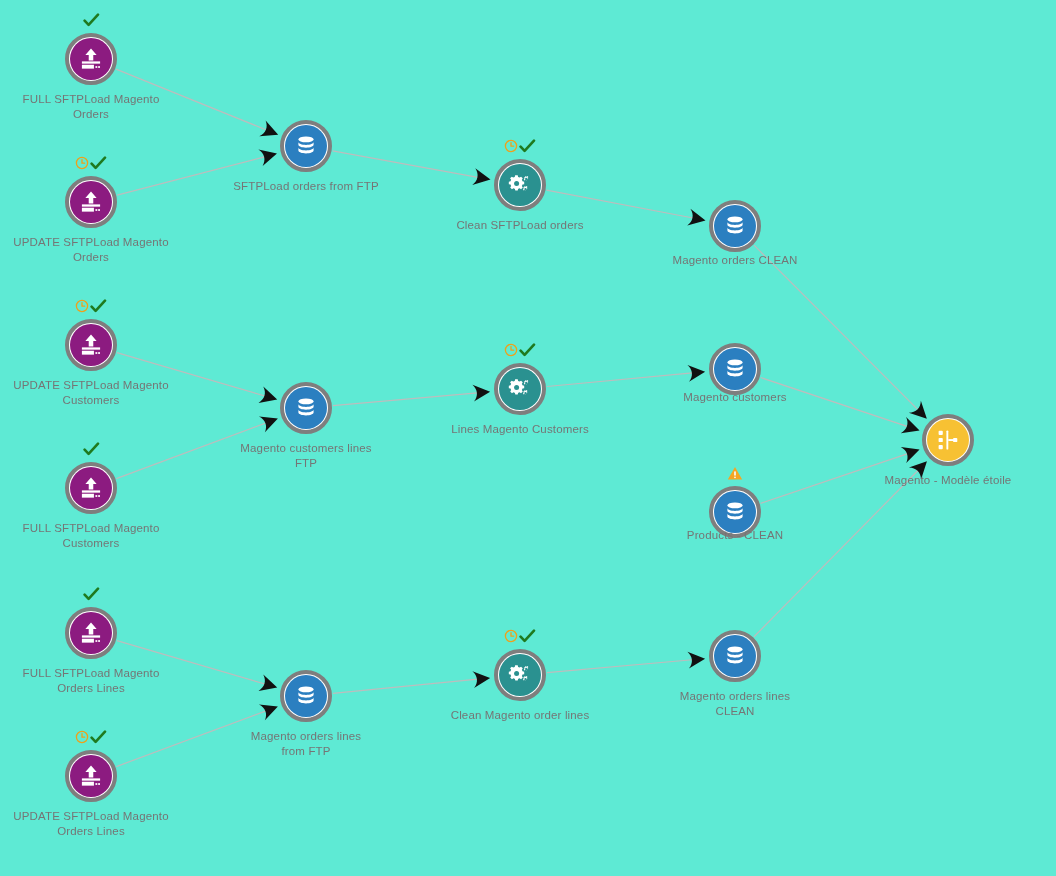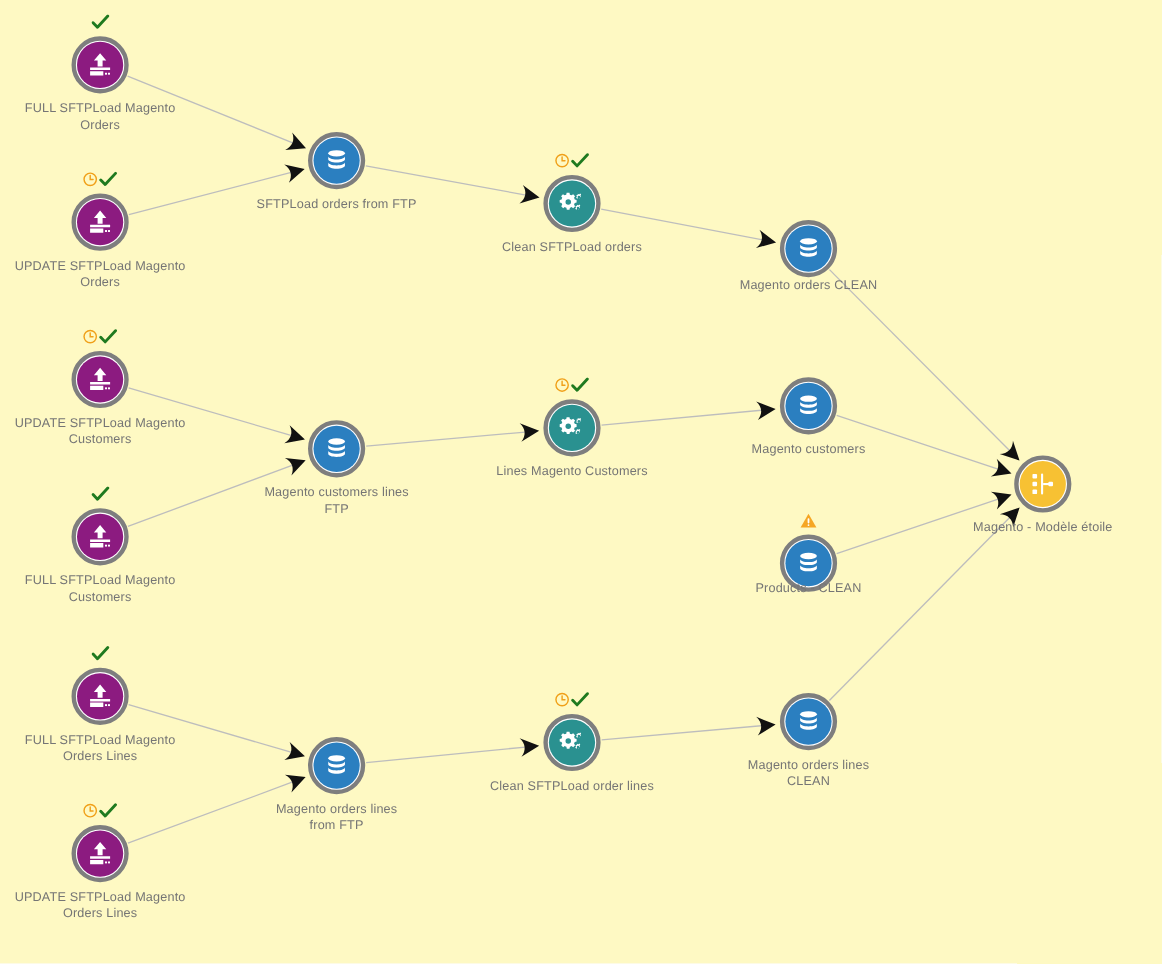--- a/index.html
+++ b/index.html
@@ -8,21 +8,21 @@
     padding: 0;
     background: #fcfcfd;
   }
   body {
     font-family: "Liberation Sans", sans-serif;
   }
   #canvas {
     position: relative;
     width: 1056px;
     height: 876px;
-    background: #fef9c3;
+    background: #5eead4;
     overflow: hidden;
     text-decoration: underline;
   }
   #edge-layer {
     position: absolute;
     left: 0; top: 0;
     width: 1056px;
     height: 876px;
   }
   .node {
@@ -306,21 +306,21 @@
       <div class="node" style="left: 735px; top: 369px;">
         <div class="node-circle" style="width: 52px; height: 52px; left: -26px; top: -26px; border-color: rgb(126, 126, 126);">
           <div class="node-inner" style="width: 42px; height: 42px; background: rgb(43, 127, 192);">
             <svg class="glyph" width="24" height="24" viewBox="0 0 24 24" aria-hidden="true">
               <ellipse cx="12" cy="5.4" rx="7.6" ry="2.9" fill="#ffffff"></ellipse>
               <path fill="#ffffff" d="M4.4 8.1c0 1.6 3.4 2.9 7.6 2.9s7.6-1.3 7.6-2.9v2.7c0 1.6-3.4 2.9-7.6 2.9s-7.6-1.3-7.6-2.9z"></path>
               <path fill="#ffffff" d="M4.4 13.6c0 1.6 3.4 2.9 7.6 2.9s7.6-1.3 7.6-2.9v2.9c0 1.6-3.4 2.9-7.6 2.9s-7.6-1.3-7.6-2.9z"></path>
             </svg>
           </div>
         </div>
-        <div class="node-label" style="left: -110px; width: 220px; top: 33px;">Magento customers</div>
+        <div class="node-label" style="left: -110px; width: 220px; top: 21px;">Magento customers</div>
       </div>
       <div class="node" style="left: 735px; top: 512px;">
         <div class="node-circle" style="width: 52px; height: 52px; left: -26px; top: -26px; border-color: rgb(126, 126, 126);">
           <div class="node-inner" style="width: 42px; height: 42px; background: rgb(43, 127, 192);">
             <svg class="glyph" width="24" height="24" viewBox="0 0 24 24" aria-hidden="true">
               <ellipse cx="12" cy="5.4" rx="7.6" ry="2.9" fill="#ffffff"></ellipse>
               <path fill="#ffffff" d="M4.4 8.1c0 1.6 3.4 2.9 7.6 2.9s7.6-1.3 7.6-2.9v2.7c0 1.6-3.4 2.9-7.6 2.9s-7.6-1.3-7.6-2.9z"></path>
               <path fill="#ffffff" d="M4.4 13.6c0 1.6 3.4 2.9 7.6 2.9s7.6-1.3 7.6-2.9v2.9c0 1.6-3.4 2.9-7.6 2.9s-7.6-1.3-7.6-2.9z"></path>
             </svg>
           </div>
@@ -418,21 +418,21 @@
               <circle cx="7" cy="7" r="5.6" fill="none" stroke="#f0a019" stroke-width="1.3"></circle>
               <path d="M7 3.6 V7.2 H9.6" stroke="#f0a019" stroke-width="1.3" fill="none" stroke-linecap="round"></path>
             </svg>
           </span>
           <span class="badge">
             <svg class="glyph" width="17" height="15" viewBox="0 0 17 15" aria-hidden="true">
               <path d="M1.6 7.6 L5.6 11.8 L15 1.6" stroke="#1f7a1f" stroke-width="2.6" fill="none" stroke-linecap="round" stroke-linejoin="round"></path>
             </svg>
           </span>
         </div>
-        <div class="node-label" style="left: -110px; width: 220px; top: 33px;">Clean SFTPLoad order lines</div>
+        <div class="node-label" style="left: -110px; width: 220px; top: 33px;">Clean Magento order lines</div>
       </div>
       <div class="node" style="left: 735px; top: 656px;">
         <div class="node-circle" style="width: 52px; height: 52px; left: -26px; top: -26px; border-color: rgb(126, 126, 126);">
           <div class="node-inner" style="width: 42px; height: 42px; background: rgb(43, 127, 192);">
             <svg class="glyph" width="24" height="24" viewBox="0 0 24 24" aria-hidden="true">
               <ellipse cx="12" cy="5.4" rx="7.6" ry="2.9" fill="#ffffff"></ellipse>
               <path fill="#ffffff" d="M4.4 8.1c0 1.6 3.4 2.9 7.6 2.9s7.6-1.3 7.6-2.9v2.7c0 1.6-3.4 2.9-7.6 2.9s-7.6-1.3-7.6-2.9z"></path>
               <path fill="#ffffff" d="M4.4 13.6c0 1.6 3.4 2.9 7.6 2.9s7.6-1.3 7.6-2.9v2.9c0 1.6-3.4 2.9-7.6 2.9s-7.6-1.3-7.6-2.9z"></path>
             </svg>
           </div>

